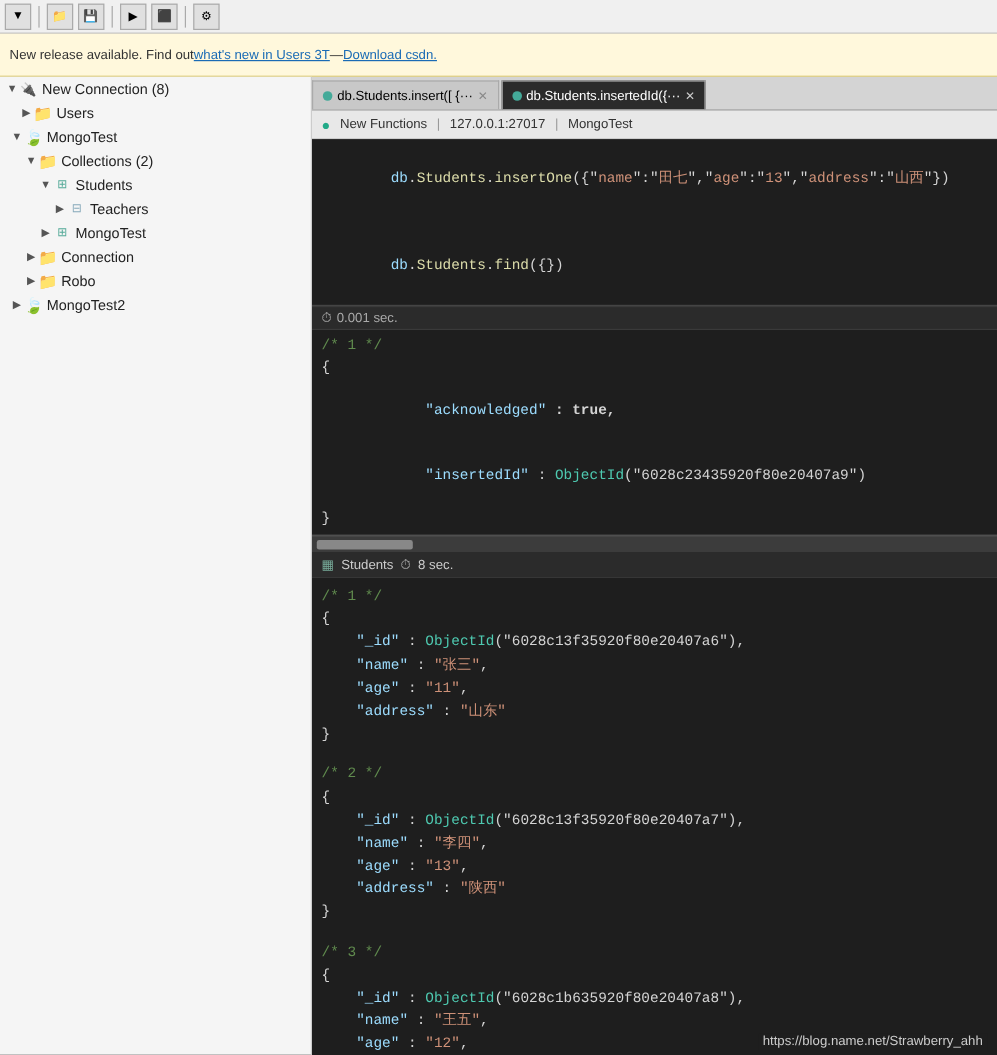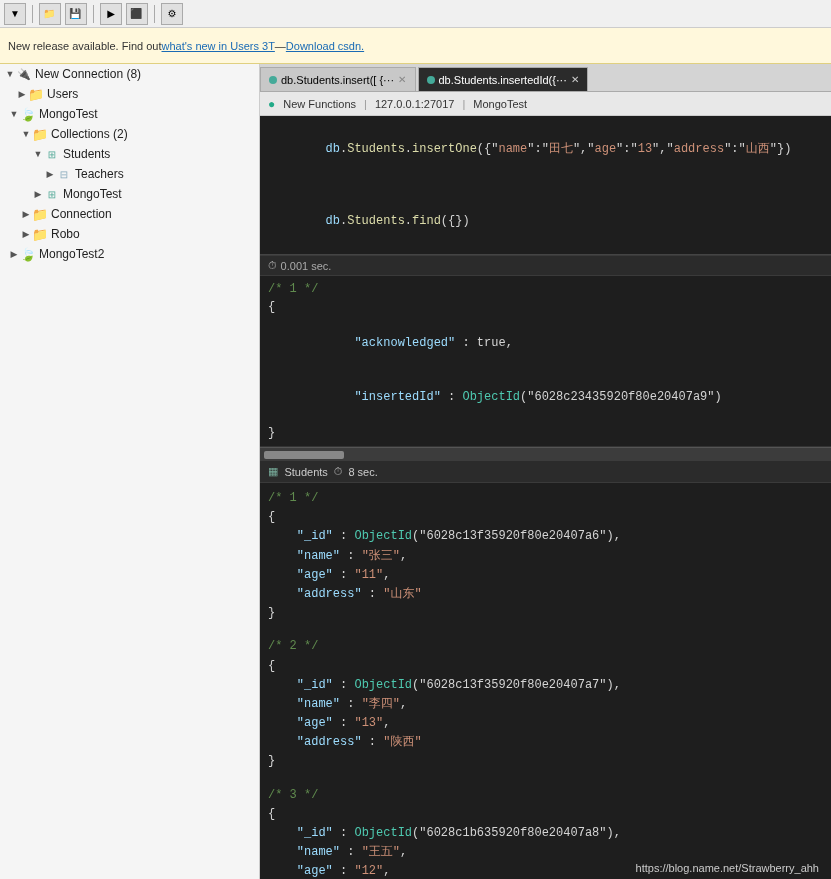--- a/index.html
+++ b/index.html
@@ -198,21 +198,21 @@
 
     <div class="time-bar">
       <span style="color:#aaa;">⏱</span>
       <span>0.001 sec.</span>
     </div>
 
     <div class="code-area" style="padding:4px 8px; border-bottom:1px solid #333;">
       <div class="code-line" style="color:#608b4e;">/* 1 */</div>
       <div class="code-line">{</div>
       <div class="code-line">
-        &nbsp;&nbsp;&nbsp;&nbsp;<span style="color:#9cdcfe;">"acknowledged"</span> <span style="color:#d4d4d4;">: true,</span>
+        &nbsp;&nbsp;&nbsp;&nbsp;<span style="color:#9cdcfe;">"acknowledged"</span> <span style="color:#d4d4d4;font-weight:bold;">: true,</span>
       </div>
       <div class="code-line">
         &nbsp;&nbsp;&nbsp;&nbsp;<span style="color:#9cdcfe;">"insertedId"</span> <span style="color:#d4d4d4;">: </span><span style="color:#4ec9b0;">ObjectId</span><span style="color:#d4d4d4;">("6028c23435920f80e20407a9")</span>
       </div>
       <div class="code-line">}</div>
     </div>
 
     <div class="hscroll">
       <div class="hscroll-thumb"></div>
     </div>

